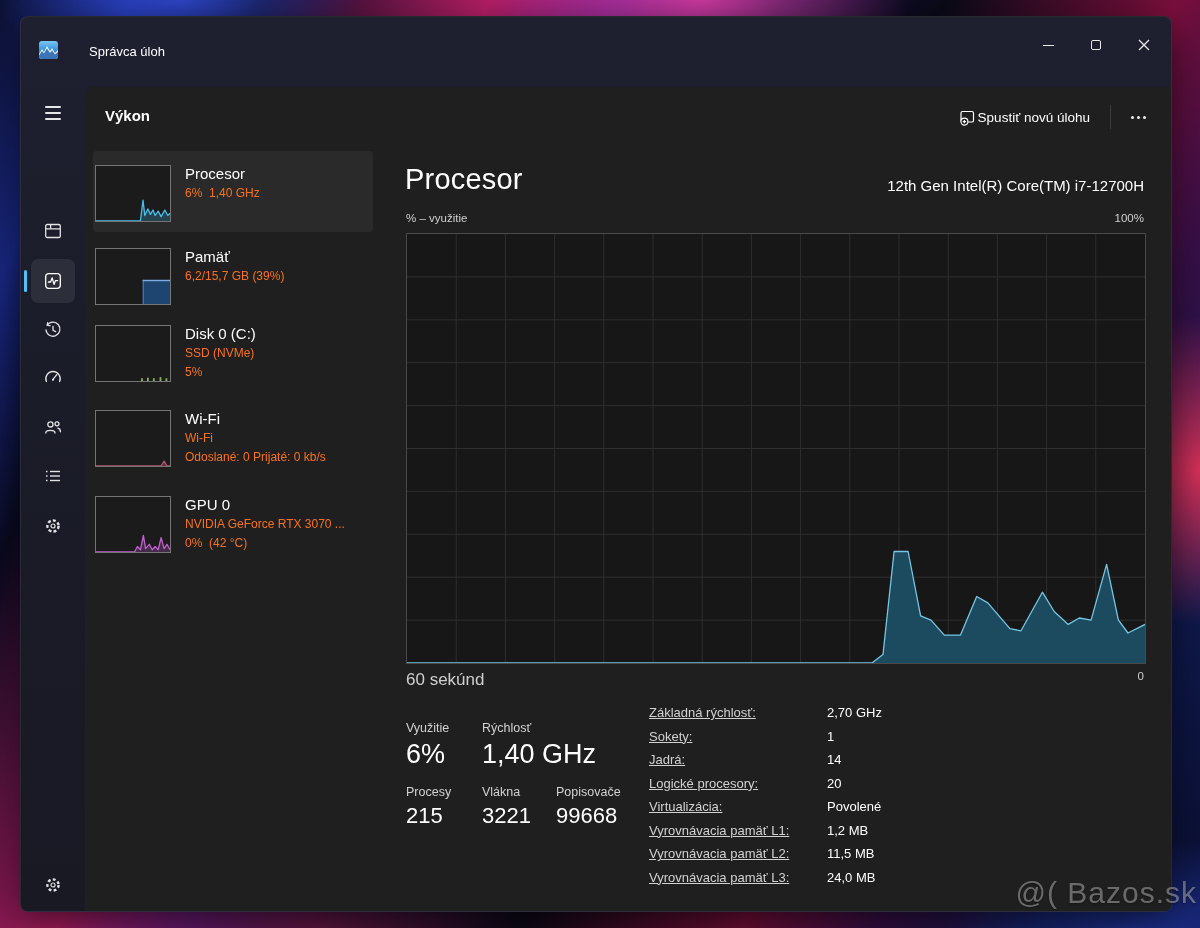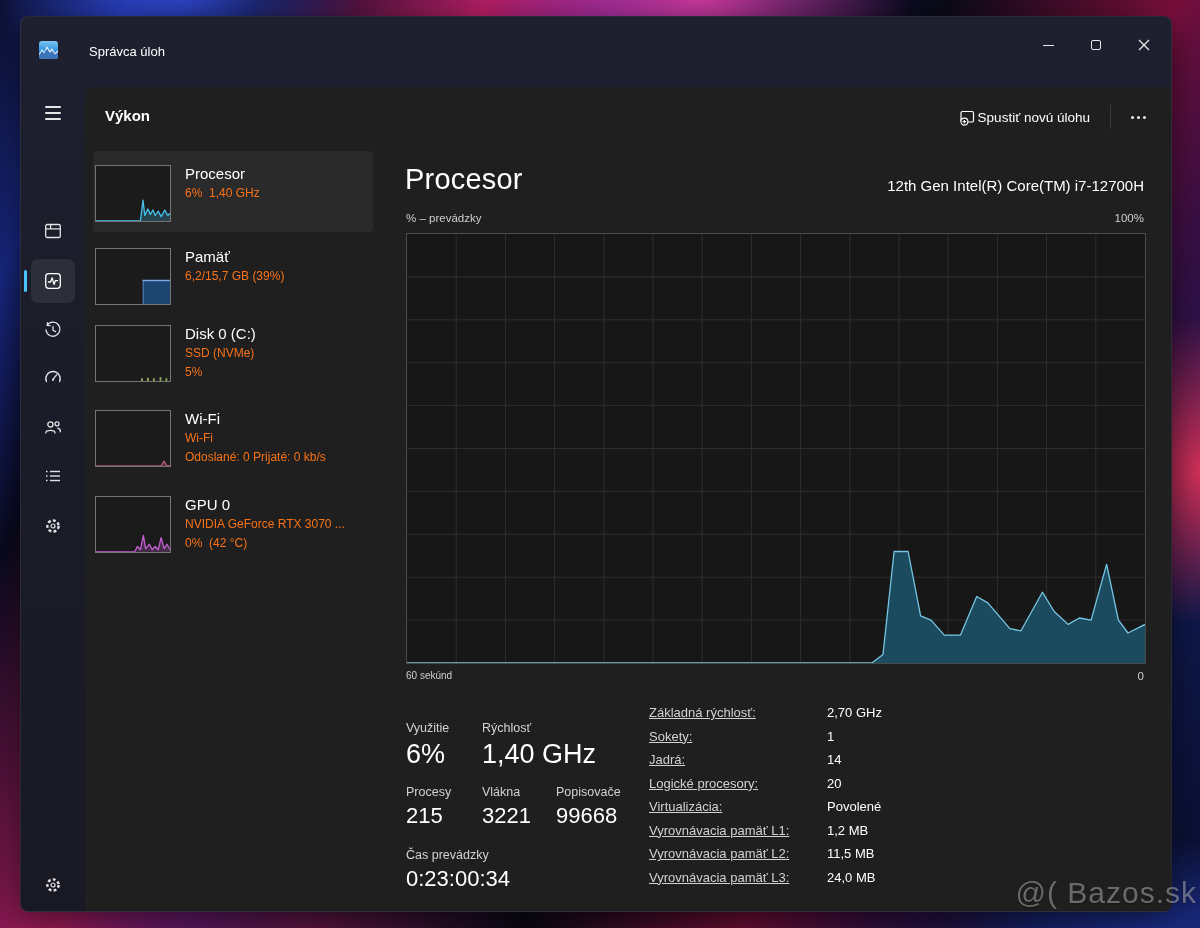--- a/index.html
+++ b/index.html
@@ -57,21 +57,21 @@
   .dev-text { margin-left:14px; padding-top:0px; }
   .dev-name { font-size:15px; color:#fff; line-height:21px; }
   .dev-sub { font-size:12px; color:#f97316; line-height:19px; white-space:nowrap; }
   
   .detail-title { position:absolute; left:320px; top:76px; font-size:29px; font-weight:300; color:#fff; letter-spacing:.2px; }
   .detail-sub { position:absolute; right:27px; top:90px; font-size:15px; color:#fff; }
   .axis-top-left { position:absolute; left:321px; top:125px; font-size:11.5px; color:#cfcfcf; }
   .axis-top-right { position:absolute; right:27px; top:125px; font-size:11.5px; color:#cfcfcf; }
   .chart-box { position:absolute; left:321px; top:146px; width:740px; height:431px; background:#171717; border:1px solid #4a4a4a; }
   .chart-box svg { display:block; }
-  .axis-bot-left { position:absolute; left:321px; top:583px; font-size:10px; color:#cfcfcf; }
+  .axis-bot-left { position:absolute; left:321px; top:583px; font-size:17px; color:#cfcfcf; }
   .axis-bot-right { position:absolute; right:27px; top:583px; font-size:11.5px; color:#cfcfcf; }
   
   .stat { position:absolute;margin-top:20px; }
   .stat .lbl { font-size:12.5px; color:#d2d2d2; margin-bottom:4px; }
   .stat .big { font-size:27px; font-weight:300; color:#fff; }
   .stat .med { font-size:22px; font-weight:300; color:#fff; }
   .kv-list { position:absolute; left:564px; top:614px; }
   .kv { display:flex; height:23.5px; align-items:center; font-size:13px; }
   .kv .k { width:178px; color:#d2d2d2;text-decoration:underline; }
   .kv .v { color:#fff; }
@@ -272,21 +272,21 @@
       <div class="dev-text">
         <div class="dev-name">GPU 0</div>
         <div class="dev-sub">NVIDIA GeForce RTX 3070 ...</div>
         <div class="dev-sub">0%&nbsp; (42 °C)</div>
       </div>
     </div>
 
     <div class="detail-title">Procesor</div>
     <div class="detail-sub">12th Gen Intel(R) Core(TM) i7-12700H</div>
 
-    <div class="axis-top-left">% – prevádzky</div>
+    <div class="axis-top-left">% – využitie</div>
     <div class="axis-top-right">100%</div>
 
     <div class="chart-box">
       <svg id="main-chart" viewBox="0 0 738 429" width="738" height="429">
           <line x1="49.2" y1="0" x2="49.2" y2="429" stroke="#2e2e2e" stroke-width="1"></line>
           <line x1="98.4" y1="0" x2="98.4" y2="429" stroke="#2e2e2e" stroke-width="1"></line>
           <line x1="147.6" y1="0" x2="147.6" y2="429" stroke="#2e2e2e" stroke-width="1"></line>
           <line x1="196.8" y1="0" x2="196.8" y2="429" stroke="#2e2e2e" stroke-width="1"></line>
           <line x1="246" y1="0" x2="246" y2="429" stroke="#2e2e2e" stroke-width="1"></line>
           <line x1="295.2" y1="0" x2="295.2" y2="429" stroke="#2e2e2e" stroke-width="1"></line>
@@ -328,24 +328,20 @@
       <div class="med">215</div>
     </div>
     <div class="stat" style="left:397px; top:678px">
       <div class="lbl">Vlákna</div>
       <div class="med">3221</div>
     </div>
     <div class="stat" style="left:471px; top:678px">
       <div class="lbl">Popisovače</div>
       <div class="med">99668</div>
     </div>
-    <div class="stat" style="left:321px; top:741px">
-      <div class="lbl">Čas prevádzky</div>
-      <div class="med">0:23:00:34</div>
-    </div>
 
     <div class="kv-list">
       <div class="kv">
           <span class="k">Základná rýchlosť:</span>
           <span class="v">2,70 GHz</span>
         </div>
       <div class="kv">
           <span class="k">Sokety:</span>
           <span class="v">1</span>
         </div>

